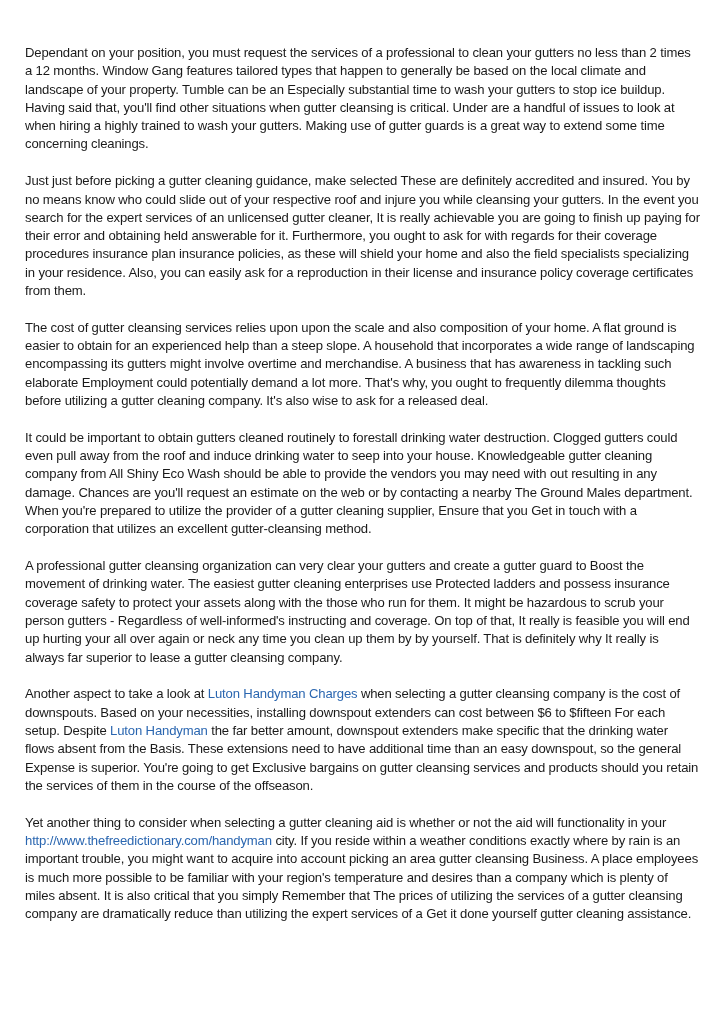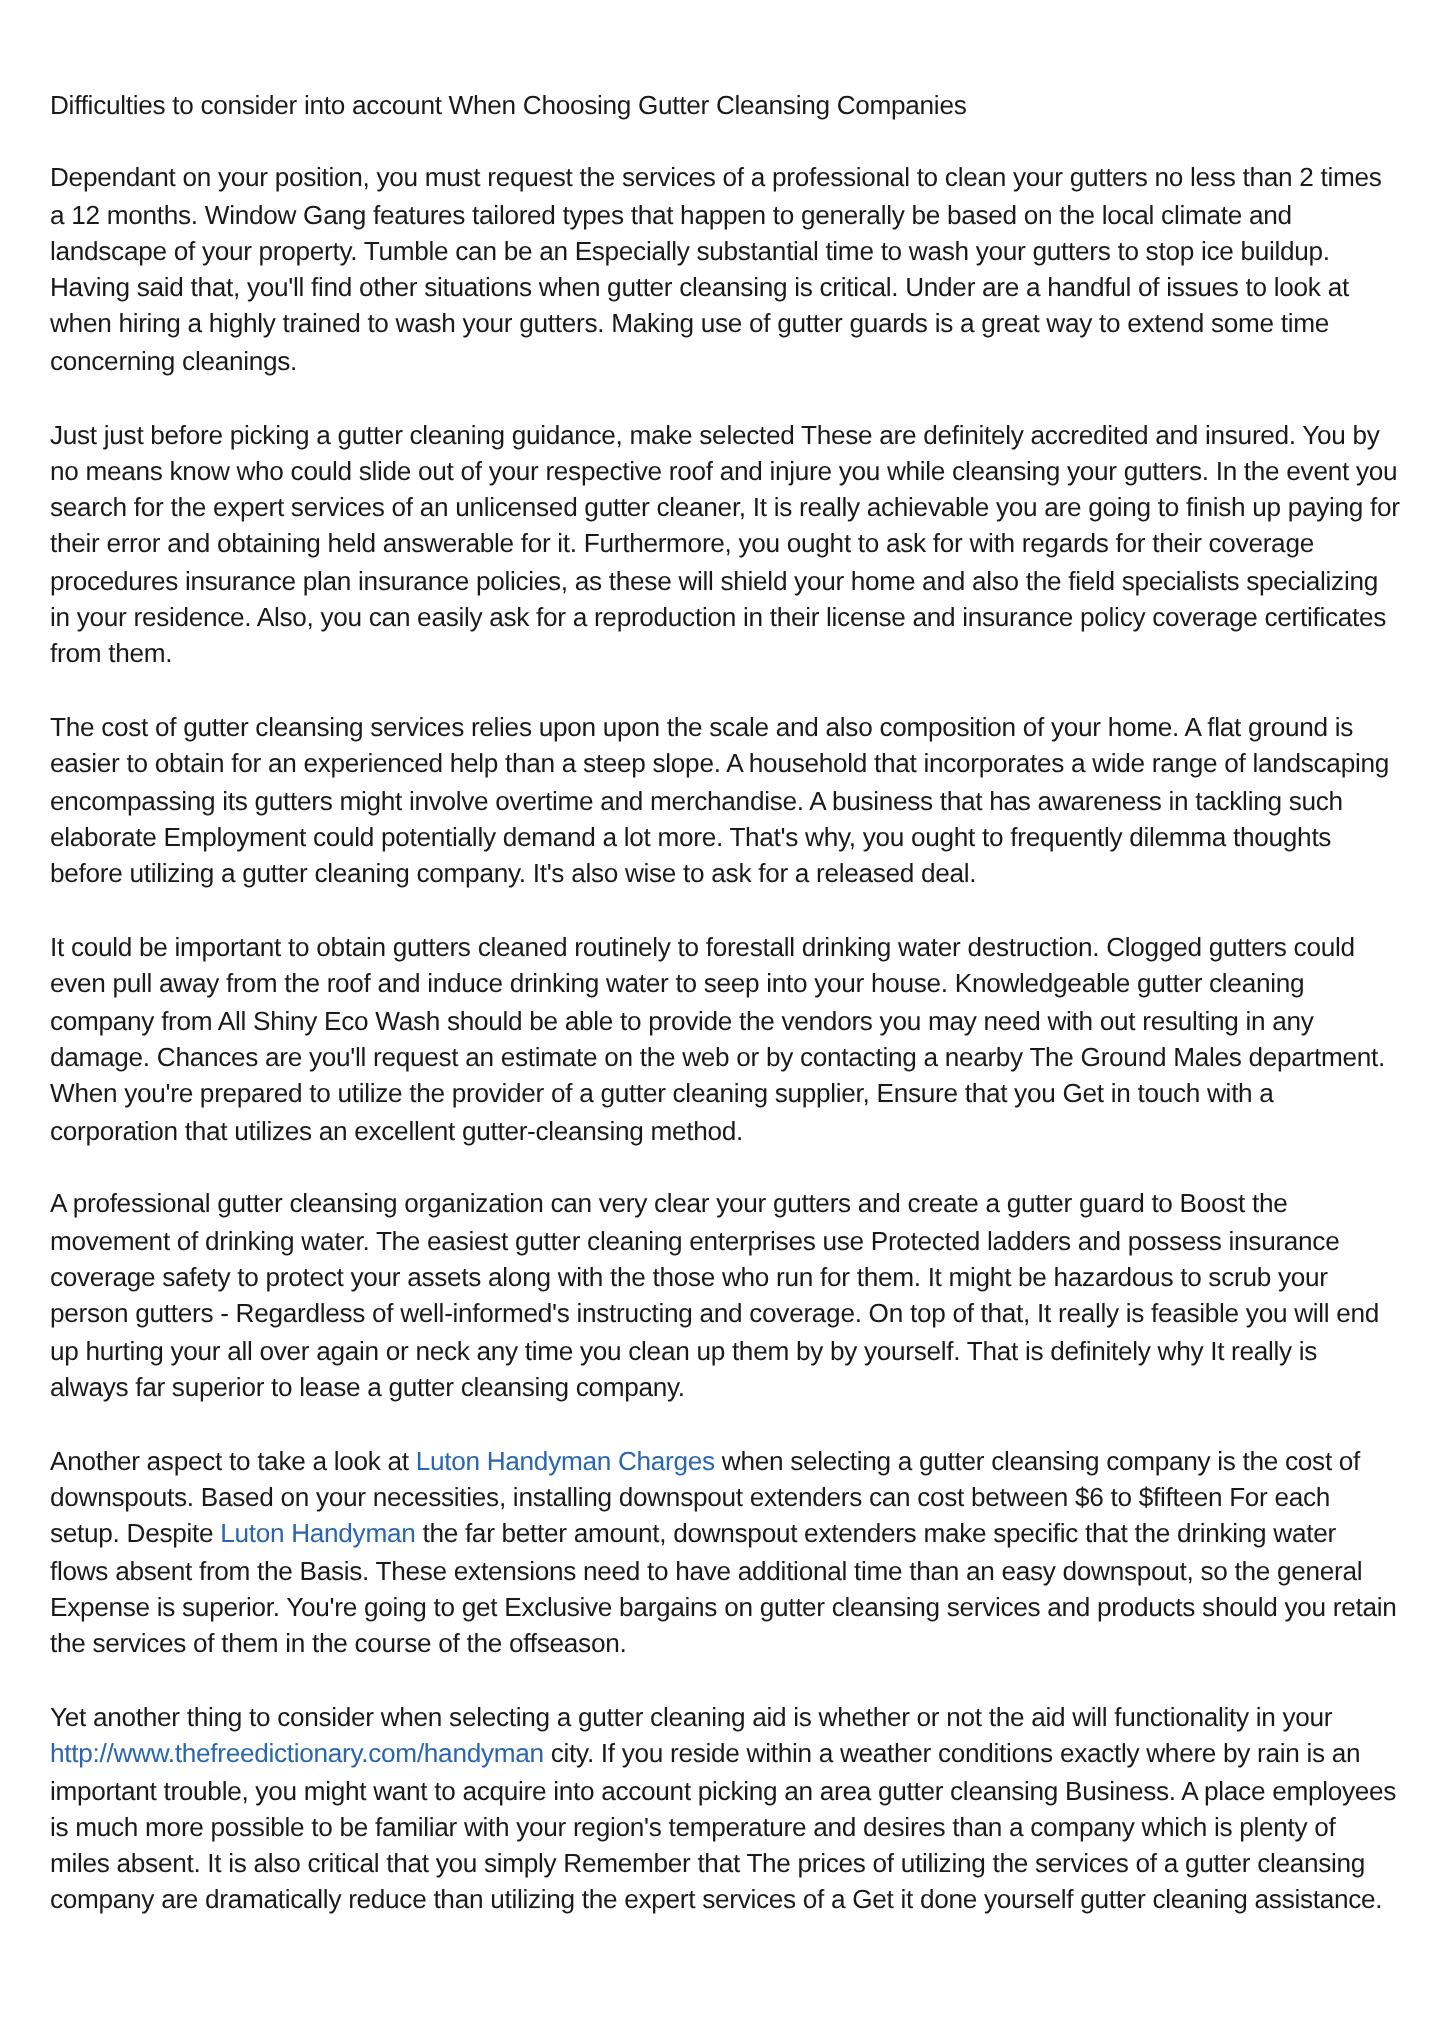--- a/index.html
+++ b/index.html
@@ -13,21 +13,20 @@
       letter-spacing: -0.15px;
     }
     .title { margin: 0 0 18px 0; font-weight: normal; font-size: 13.1px; }
     p { margin: 0 0 18.5px 0; }
     a { color: #2a66b0; }
   </style>
 </head>
 <body>
 
 <div class="page">
-  <div class="title">Difficulties to consider into account When Choosing Gutter Cleansing Companies</div>
 
   <p>Dependant on your position, you must request the services of a professional to clean your gutters no less than 2 times a 12 months. Window Gang features tailored types that happen to generally be based on the local climate and landscape of your property. Tumble can be an Especially substantial time to wash your gutters to stop ice buildup. Having said that, you'll find other situations when gutter cleansing is critical. Under are a handful of issues to look at when hiring a highly trained to wash your gutters. Making use of gutter guards is a great way to extend some time concerning cleanings.</p>
   <p>Just just before picking a gutter cleaning guidance, make selected These are definitely accredited and insured. You by no means know who could slide out of your respective roof and injure you while cleansing your gutters. In the event you search for the expert services of an unlicensed gutter cleaner, It is really achievable you are going to finish up paying for their error and obtaining held answerable for it. Furthermore, you ought to ask for with regards for their coverage procedures insurance plan insurance policies, as these will shield your home and also the field specialists specializing in your residence. Also, you can easily ask for a reproduction in their license and insurance policy coverage certificates from them.</p>
   <p>The cost of gutter cleansing services relies upon upon the scale and also composition of your home. A flat ground is easier to obtain for an experienced help than a steep slope. A household that incorporates a wide range of landscaping encompassing its gutters might involve overtime and merchandise. A business that has awareness in tackling such elaborate Employment could potentially demand a lot more. That's why, you ought to frequently dilemma thoughts before utilizing a gutter cleaning company. It's also wise to ask for a released deal.</p>
   <p>It could be important to obtain gutters cleaned routinely to forestall drinking water destruction. Clogged gutters could even pull away from the roof and induce drinking water to seep into your house. Knowledgeable gutter cleaning company from All Shiny Eco Wash should be able to provide the vendors you may need with out resulting in any damage. Chances are you'll request an estimate on the web or by contacting a nearby The Ground Males department. When you're prepared to utilize the provider of a gutter cleaning supplier, Ensure that you Get in touch with a corporation that utilizes an excellent gutter-cleansing method.</p>
   <p>A professional gutter cleansing organization can very clear your gutters and create a gutter guard to Boost the movement of drinking water. The easiest gutter cleaning enterprises use Protected ladders and possess insurance coverage safety to protect your assets along with the those who run for them. It might be hazardous to scrub your person gutters - Regardless of well-informed's instructing and coverage. On top of that, It really is feasible you will end up hurting your all over again or neck any time you clean up them by by yourself. That is definitely why It really is always far superior to lease a gutter cleansing company.</p>
 
   <p><span>Another aspect to take a look at </span><a>Luton Handyman Charges</a><span> when selecting a gutter cleansing company is the cost of downspouts. Based on your necessities, installing downspout extenders can cost between $6 to $fifteen For each setup. Despite </span><a>Luton Handyman</a><span> the far better amount, downspout extenders make specific that the drinking water flows absent from the Basis. These extensions need to have additional time than an easy downspout, so the general Expense is superior. You're going to get Exclusive bargains on gutter cleansing services and products should you retain the services of them in the course of the offseason.</span></p>
 
   <p><span>Yet another thing to consider when selecting a gutter cleaning aid is whether or not the aid will functionality in your </span><a>http://www.thefreedictionary.com/handyman</a><span> city. If you reside within a weather conditions exactly where by rain is an important trouble, you might want to acquire into account picking an area gutter cleansing Business. A place employees is much more possible to be familiar with your region's temperature and desires than a company which is plenty of miles absent. It is also critical that you simply Remember that The prices of utilizing the services of a gutter cleansing company are dramatically reduce than utilizing the expert services of a Get it done yourself gutter cleaning assistance.</span></p>

